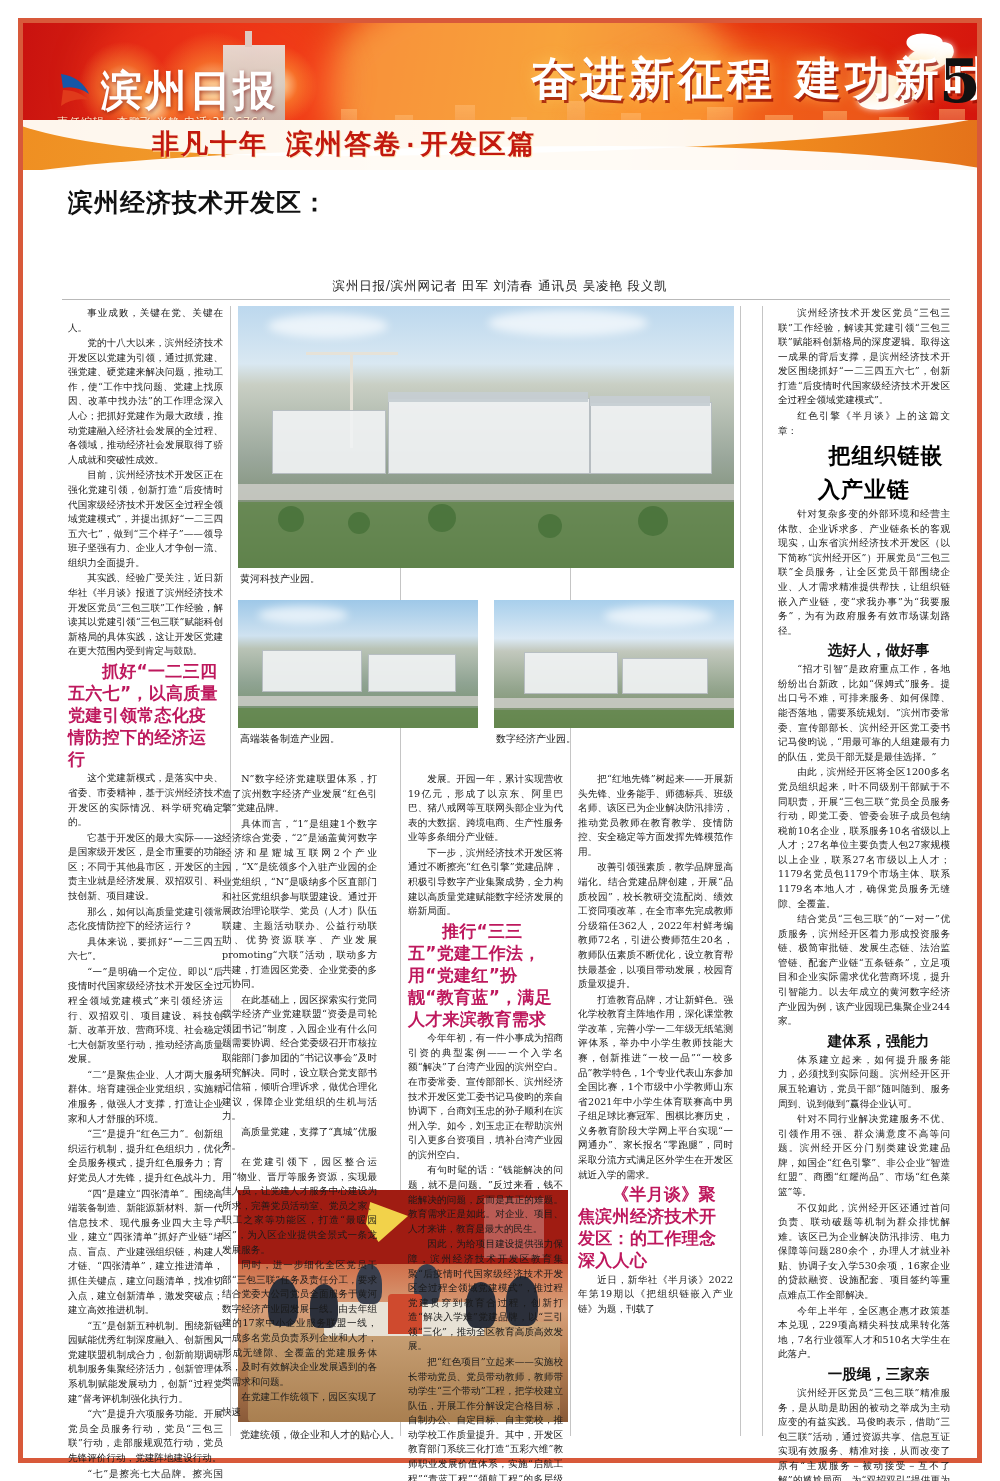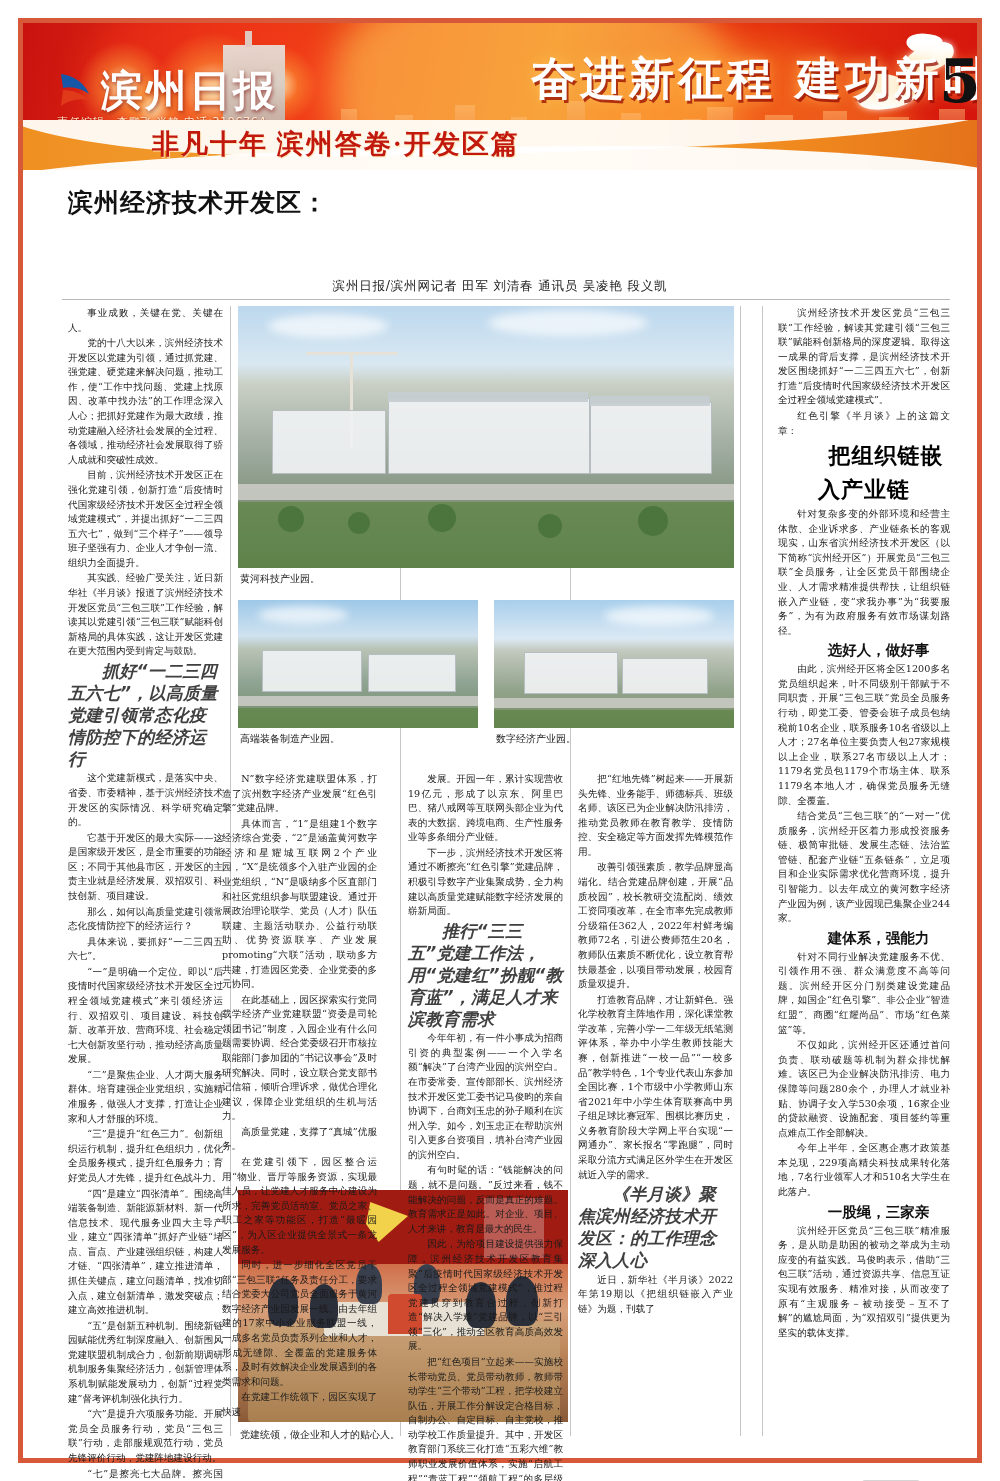--- a/index.html
+++ b/index.html
@@ -62,21 +62,21 @@
 
   
   #ribbon{position:absolute;left:23px;top:120px;width:954px;height:50px;overflow:hidden;}
   #ribbon-bg{position:absolute;left:0;top:0;width:954px;height:50px;
              background:linear-gradient(95deg,#ef8f22 0%,#f2a030 30%,#f6b349 55%,#f08a1e 80%,#e4721a 100%);}
   #ribbon-wave{position:absolute;left:-40px;top:-22px;width:1040px;height:58px;background:#fff;
                border-radius:0 0 70% 30%/0 0 100% 100%;opacity:.92;}
   #ribbon-wave2{position:absolute;left:-60px;top:26px;width:1080px;height:46px;background:#ffffff;
                 border-radius:60% 40% 0 0/100% 100% 0 0;opacity:.95;}
   #ribbon-text{position:absolute;left:152px;top:126px;font-size:27px;font-weight:bold;color:#c2190f;
-               letter-spacing:2px;font-family:Liberation Serif, serif;
+               letter-spacing:2px;font-family:Liberation Mono, monospace;
                text-shadow:1px 1px 0 rgba(255,230,180,.9);white-space:nowrap;}
 
   
   #kicker{position:absolute;left:68px;top:186px;font-size:25px;font-weight:bold;color:#111;
           letter-spacing:1px;font-family:"DejaVu Serif","Liberation Serif",serif;}
   #headline{position:absolute;left:68px;top:222px;width:880px;font-size:40px;font-weight:bold;color:#000;
             letter-spacing:.5px;line-height:1.16;font-family:"DejaVu Sans","Liberation Sans",sans-serif;}
   #byline{position:absolute;left:0;top:278px;width:1000px;text-align:center;font-size:12.5px;color:#222;
           letter-spacing:.8px;font-family:"DejaVu Serif","Liberation Serif",serif;}
   #hl-rule{position:absolute;left:62px;top:299px;width:888px;height:1px;background:#b9b9b9;}
@@ -85,23 +85,23 @@
   .col{position:absolute;top:306px;font-size:9.6px;line-height:1.52;color:#1a1a1a;text-align:justify;
        font-family:"DejaVu Serif","Liberation Serif",serif;}
   #col1{left:68px;width:155px;}
   #col2{left:222px;width:155px;}
   #col3{left:408px;width:155px;}
   #col4{left:578px;width:155px;}
   #col5{left:778px;width:172px;}
   .col p{margin:0 0 1px 0;text-indent:2em;}
   .vrule{position:absolute;width:1px;background:#c5c5c5;}
 
-  .subhead{font-size:17px;font-weight:bold;line-height:1.3;color:#404040;text-indent:0;
+  .subhead{font-size:17px;font-weight:bold;line-height:1.3;color:#be185d;text-indent:0;
            margin:11px 0 9px 0;text-align:left;letter-spacing:.3px;
-           font-family:"DejaVu Sans","Liberation Sans",sans-serif;font-style:italic;}
+           font-family:"DejaVu Sans","Liberation Sans",sans-serif;}
   .minihead{font-size:14.5px;font-weight:bold;text-align:center;text-indent:0;margin:7px 0 4px 0;color:#111;
             font-family:"DejaVu Serif","Liberation Serif",serif;}
   .bighead{font-size:22px;font-weight:bold;text-align:center;text-indent:0;margin:12px 0 8px 0;color:#000;
            letter-spacing:1px;font-family:"DejaVu Sans","Liberation Sans",sans-serif;}
 
   
   .photo{position:absolute;overflow:hidden;}
   .cap{position:absolute;font-size:10px;color:#222;font-family:"DejaVu Serif","Liberation Serif",serif;}
 
   #photo1{left:238px;top:306px;width:496px;height:262px;
@@ -313,23 +313,25 @@
     <p class="subhead">《半月谈》聚焦滨州经济技术开发区：的工作理念深入人心</p>
     <p>近日，新华社《半月谈》2022年第19期以《把组织链嵌入产业链》为题，刊载了</p>
   </div>
 
   <div class="col" id="col5">
     <p>滨州经济技术开发区党员“三包三联”工作经验，解读其党建引领“三包三联”赋能科创新格局的深度逻辑。取得这一成果的背后支撑，是滨州经济技术开发区围绕抓好“一二三四五六七”，创新打造“后疫情时代国家级经济技术开发区全过程全领域党建模式”。</p>
     <p>红色引擎《半月谈》上的这篇文章：</p>
     <p class="bighead">把组织链嵌入产业链</p>
     <p>针对复杂多变的外部环境和经营主体散、企业诉求多、产业链条长的客观现实，山东省滨州经济技术开发区（以下简称“滨州经开区”）开展党员“三包三联”全员服务，让全区党员干部围绕企业、人才需求精准提供帮扶，让组织链嵌入产业链，变“求我办事”为“我要服务”，为有为政府服务有效市场谋划路径。</p>
     <p class="minihead">选好人，做好事</p>
+    <p>“招才引智”是政府重点工作，各地纷纷出台新政，比如“保姆式”服务。提出口号不难，可排来服务、如何保障、能否落地，需要系统规划。”滨州市委常委、宣传部部长、滨州经开区党工委书记马俊昀说，“用最可靠的人组建最有力的队伍，党员干部无疑是最佳选择。”</p>
     <p>由此，滨州经开区将全区1200多名党员组织起来，叶不同级别干部赋于不同职责，开展“三包三联”党员全员服务行动，即党工委、管委会班子成员包纳税前10名企业，联系服务10名省级以上人才；27名单位主要负责人包27家规模以上企业，联系27名市级以上人才；1179名党员包1179个市场主体、联系1179名本地人才，确保党员服务无缝隙、全覆盖。</p>
     <p>结合党员“三包三联”的“一对一”优质服务，滨州经开区着力形成投资服务链、极简审批链、发展生态链、法治监管链、配套产业链“五条链条”，立足项目和企业实际需求优化营商环境，提升引智能力。以去年成立的黄河数字经济产业园为例，该产业园现已集聚企业244家。</p>
     <p class="minihead">建体系，强能力</p>
+    <p>体系建立起来，如何提升服务能力，必须找到实际问题。滨州经开区开展五轮遍访，党员干部“随叫随到、服务周到、说到做到”赢得企业认可。</p>
     <p>针对不同行业解决党建服务不优、引领作用不强、群众满意度不高等问题。滨州经开区分门别类建设党建品牌，如国企“红色引擎”、非公企业“智造红盟”、商圈“红耀尚品”、市场“红色菜篮”等。</p>
     <p>不仅如此，滨州经开区还通过首问负责、联动破题等机制为群众排忧解难。该区已为企业解决防汛排涝、电力保障等问题280余个，办理人才就业补贴、协调子女入学530余项，16家企业的贷款融资、设施配套、项目签约等重点难点工作全部解决。</p>
     <p>今年上半年，全区惠企惠才政策基本兑现，229项高精尖科技成果转化落地，7名行业领军人才和510名大学生在此落户。</p>
     <p class="minihead">一股绳，三家亲</p>
     <p>滨州经开区党员“三包三联”精准服务，是从助是助困的被动之举成为主动应变的有益实践。马俊昀表示，借助“三包三联”活动，通过资源共享、信息互证实现有效服务、精准对接，从而改变了原有“主观服务－被动接受－互不了解”的尴尬局面，为“双招双引”提供更为坚实的载体支撑。</p>
 
   </div>
 
   <div id="watermark">
     <div id="wm-box"></div>

